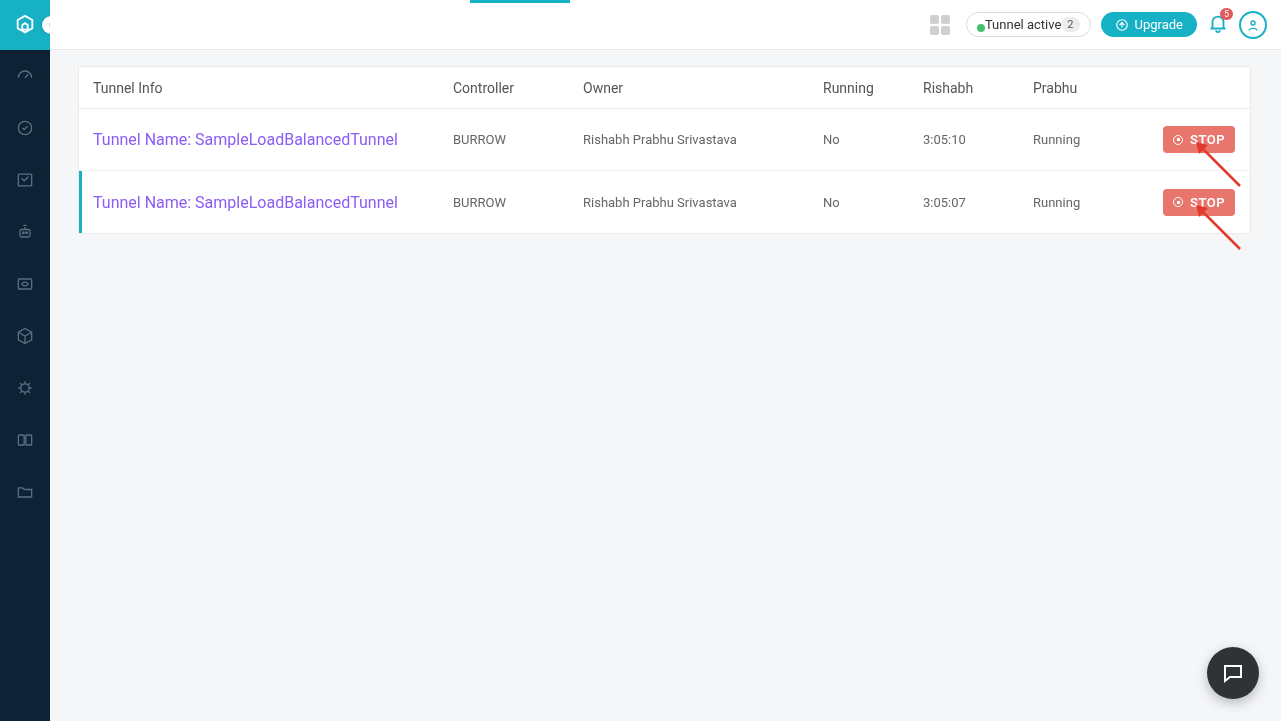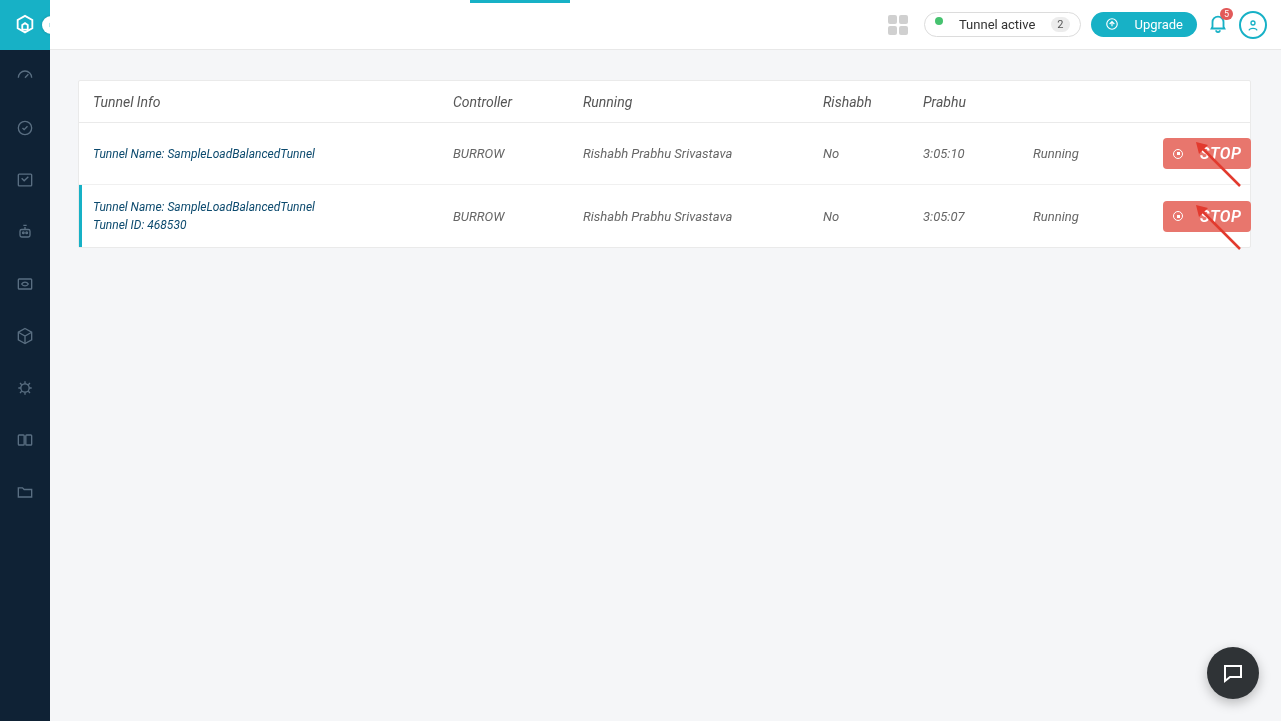--- a/index.html
+++ b/index.html
@@ -5,54 +5,54 @@
   * { margin: 0; padding: 0; box-sizing: border-box; }
   body { font-family: -apple-system, BlinkMacSystemFont, "Segoe UI", Roboto, Arial, sans-serif; background: #f5f6f8; color: #333; width: 1281px; height: 721px; overflow: hidden; position: relative; }
 
   
   .topbar { position: absolute; top: 0; left: 50px; right: 0; height: 50px; background: #fff; display: flex; align-items: center; justify-content: flex-end; padding-right: 14px; gap: 10px; border-bottom: 1px solid #e8e8e8; }
   .top-active-tab { position: absolute; left: 470px; top: 0; width: 100px; height: 3px; background: #17b1c6; }
 
   .grid-icon-btn { width: 20px; height: 20px; display: grid; grid-template-columns: 1fr 1fr; grid-template-rows: 1fr 1fr; gap: 2px; margin-right: 6px; cursor: pointer; }
   .grid-icon-btn span { background: #d0d0d0; border-radius: 2px; }
 
-  .tunnel-status { display: flex; align-items: flex-start; gap: 16px; border: 1px solid #dcdcdc; border-radius: 14px; padding: 4px 10px; font-size: 13px; color: #333; background: #fff; }
+  .tunnel-status { display: flex; align-items: flex-end; gap: 0; border: 1px solid #dcdcdc; border-radius: 14px; padding: 4px 10px; font-size: 13px; color: #333; background: #fff; }
   .tunnel-status .dot { width: 8px; height: 8px; background: #46c26f; border-radius: 50%; }
   .tunnel-status .badge { background: #ececec; border-radius: 8px; font-size: 11px; padding: 1px 6px; color: #555; }
 
-  .upgrade-btn { display: flex; align-items: flex-start; gap: 16px; background: #17b1c6; color: #fff; border-radius: 14px; padding: 5px 14px; font-size: 13px; cursor: pointer; }
+  .upgrade-btn { display: flex; align-items: flex-end; gap: 6px; background: #17b1c6; color: #fff; border-radius: 14px; padding: 5px 14px; font-size: 13px; cursor: pointer; }
   .upgrade-btn svg { width: 14px; height: 14px; }
 
   .bell-wrap { position: relative; cursor: pointer; color: #17b1c6; }
   .bell-wrap svg { width: 22px; height: 22px; stroke: #17b1c6; }
   .bell-count { position: absolute; top: -4px; right: -4px; background: #e25a5a; color: #fff; font-size: 9px; border-radius: 8px; padding: 0 4px; line-height: 12px; }
 
   .avatar-btn { width: 28px; height: 28px; border-radius: 50%; border: 2px solid #17b1c6; display: flex; align-items: center; justify-content: center; cursor: pointer; }
   .avatar-btn svg { width: 16px; height: 16px; stroke: #17b1c6; fill: none; }
 
   
   .sidebar { position: absolute; top: 0; left: 0; width: 50px; height: 100%; background: #0f2235; display: flex; flex-direction: column; align-items: center; }
   .sidebar-header { width: 100%; height: 50px; background: #17b1c6; display: flex; align-items: center; justify-content: center; }
   .logo-icon { color: #fff; }
   .expand-btn { position: absolute; left: 42px; top: 16px; width: 18px; height: 18px; background: #fff; border-radius: 50%; display: flex; align-items: center; justify-content: center; font-size: 11px; color: #17b1c6; cursor: pointer; box-shadow: 0 0 3px rgba(0,0,0,.2); }
   .nav-icons { display: flex; flex-direction: column; align-items: center; gap: 0; width: 100%; }
   .nav-item { width: 100%; height: 52px; display: flex; align-items: center; justify-content: center; cursor: pointer; color: #5a6f82; }
   .nav-item svg { width: 20px; height: 20px; stroke: currentColor; fill: none; stroke-width: 1.6; }
 
   
-  .content { position: absolute; left: 78px; top: 80px; right: 30px; font-style: italic; }
+  .content { position: absolute; left: 78px; top: 66px; right: 30px; }
   .table { background: #fff; border: 1px solid #eaeaea; border-radius: 2px; }
   .table-header, .table-row { display: grid; grid-template-columns: 360px 130px 240px 100px 110px 130px 100px; align-items: center; }
   .table-header { height: 42px; border-bottom: 1px solid #eaeaea; padding-left: 14px; color: #555; font-size: 14px; }
   .table-row { height: 62px; border-bottom: 1px solid #f0f0f0; padding-left: 14px; font-size: 13px; color: #666; position: relative; }
   .table-row:last-child { border-bottom: none; }
   .table-row.active { border-left: 3px solid #17b1c6; padding-left: 11px; }
   .tunnel-info-cell { display: flex; flex-direction: column; gap: 4px; }
-  .tunnel-info-cell .line { color: #0c4a6e; font-size: 12px; }
-  .stop-btn { display: inline-flex; align-items: center; gap: 17px; background: #e8766d; color: #fff; font-size: 16px; font-weight: 600; letter-spacing: .5px; padding: 6px 10px; border-radius: 4px; cursor: pointer; }
+  .tunnel-info-cell .line { color: #8b5cf6; font-size: 16px; }
+  .stop-btn { display: inline-flex; align-items: center; gap: 7px; background: #e8766d; color: #fff; font-size: 13px; font-weight: 600; letter-spacing: .5px; padding: 6px 10px; border-radius: 4px; cursor: pointer; }
   .stop-btn .stop-icon { width: 10px; height: 10px; border: 1.5px solid #fff; border-radius: 50%; display: inline-flex; align-items: center; justify-content: center; }
   .stop-btn .stop-icon::after { content: ""; width: 3px; height: 3px; background: #fff; }
 
   
   .arrow { position: absolute; color: #e23a2e; }
   .arrow svg { overflow: visible; }
 
   
   .chat-fab { position: absolute; right: 22px; bottom: 22px; width: 52px; height: 52px; border-radius: 50%; background: #2f3336; display: flex; align-items: center; justify-content: center; cursor: pointer; box-shadow: 0 4px 12px rgba(0,0,0,.25); }
   .chat-fab svg { width: 24px; height: 24px; stroke: #fff; fill: none; }
@@ -164,20 +164,21 @@
       </svg>
   </div>
 </div>
 <div class="top-active-tab"></div>
 
 <div class="content">
   <div class="table">
     <div class="table-header">
       <div>Tunnel Info</div>
       <div>Controller</div>
+      <div>Owner</div>
       <div>Running</div>
       <div>Rishabh</div>
       <div>Prabhu</div>
       <div></div>
     </div>
 
     <div class="table-row">
       <div class="tunnel-info-cell">
         <span class="line">Tunnel Name: SampleLoadBalancedTunnel</span>
       </div>
@@ -188,21 +189,20 @@
       <div>Running</div>
       <div><span class="stop-btn">
             <span class="stop-icon"></span>
             <span>STOP</span>
           </span></div>
     </div>
 
     <div class="table-row active">
       <div class="tunnel-info-cell">
         <span class="line">Tunnel Name: SampleLoadBalancedTunnel</span>
-        <span class="line">Tunnel ID: 468530</span>
       </div>
       <div>BURROW</div>
       <div>Rishabh Prabhu Srivastava</div>
       <div>No</div>
       <div>3:05:07</div>
       <div>Running</div>
       <div><span class="stop-btn">
             <span class="stop-icon"></span>
             <span>STOP</span>
           </span></div>

